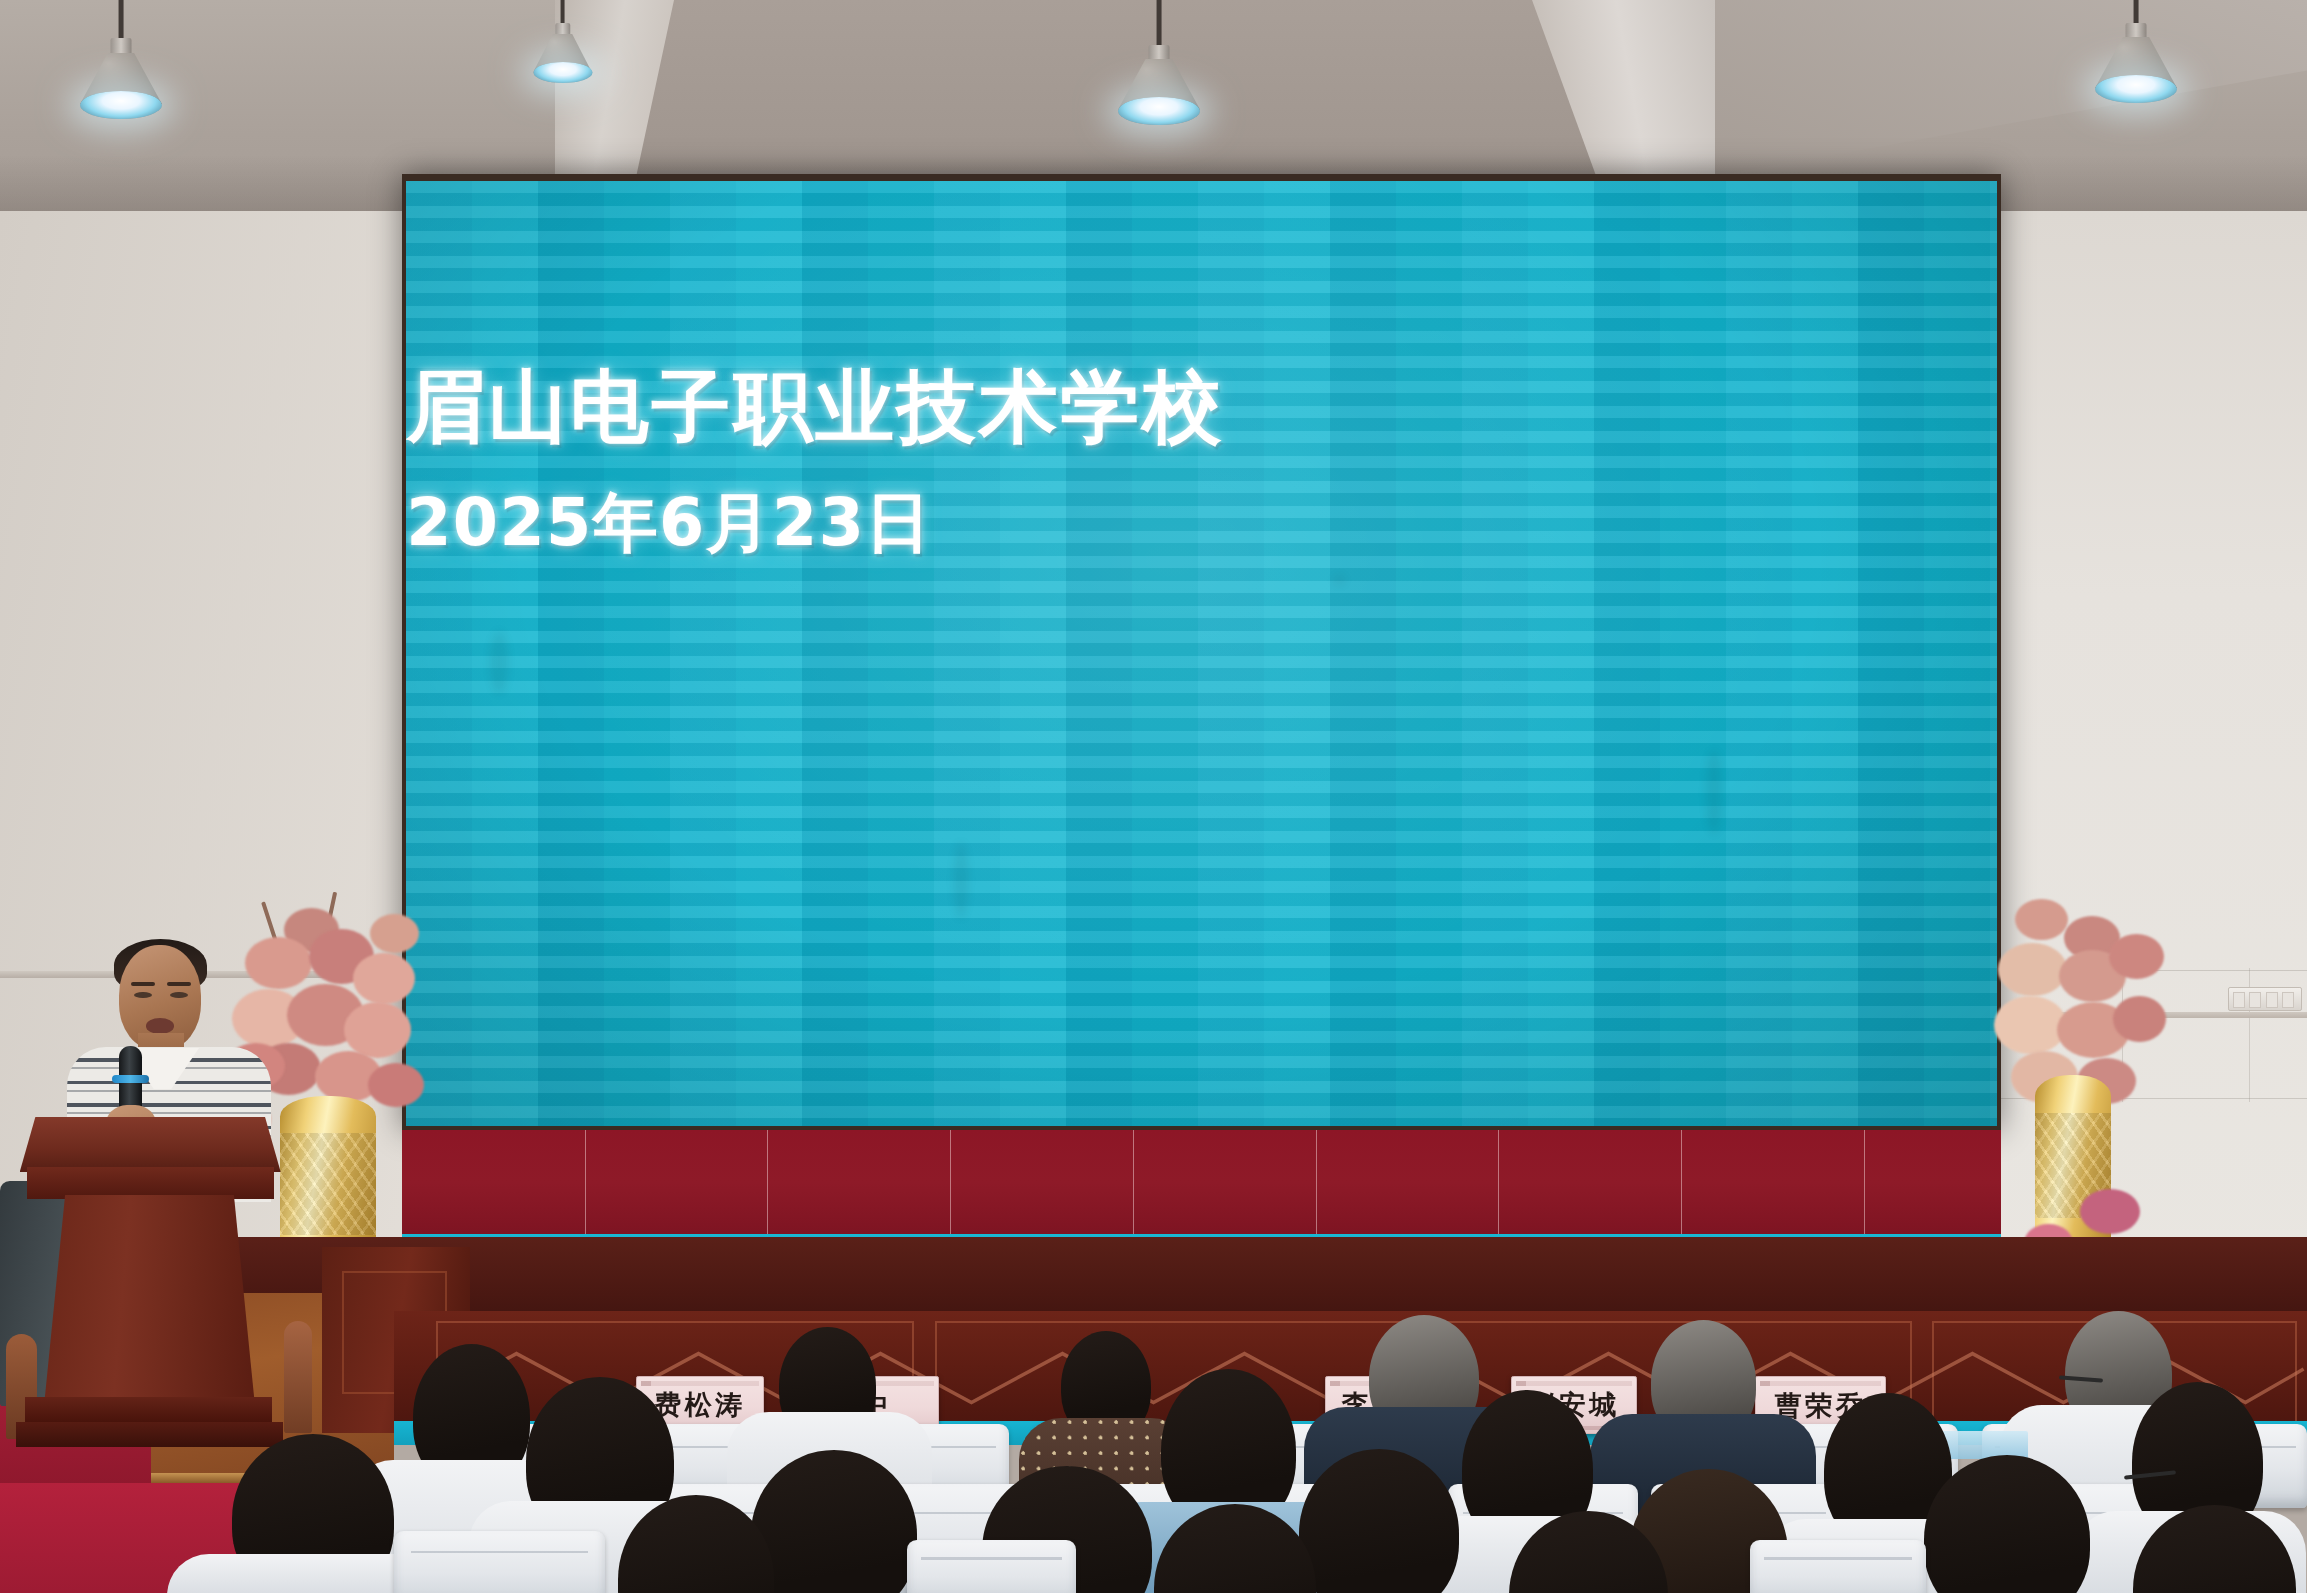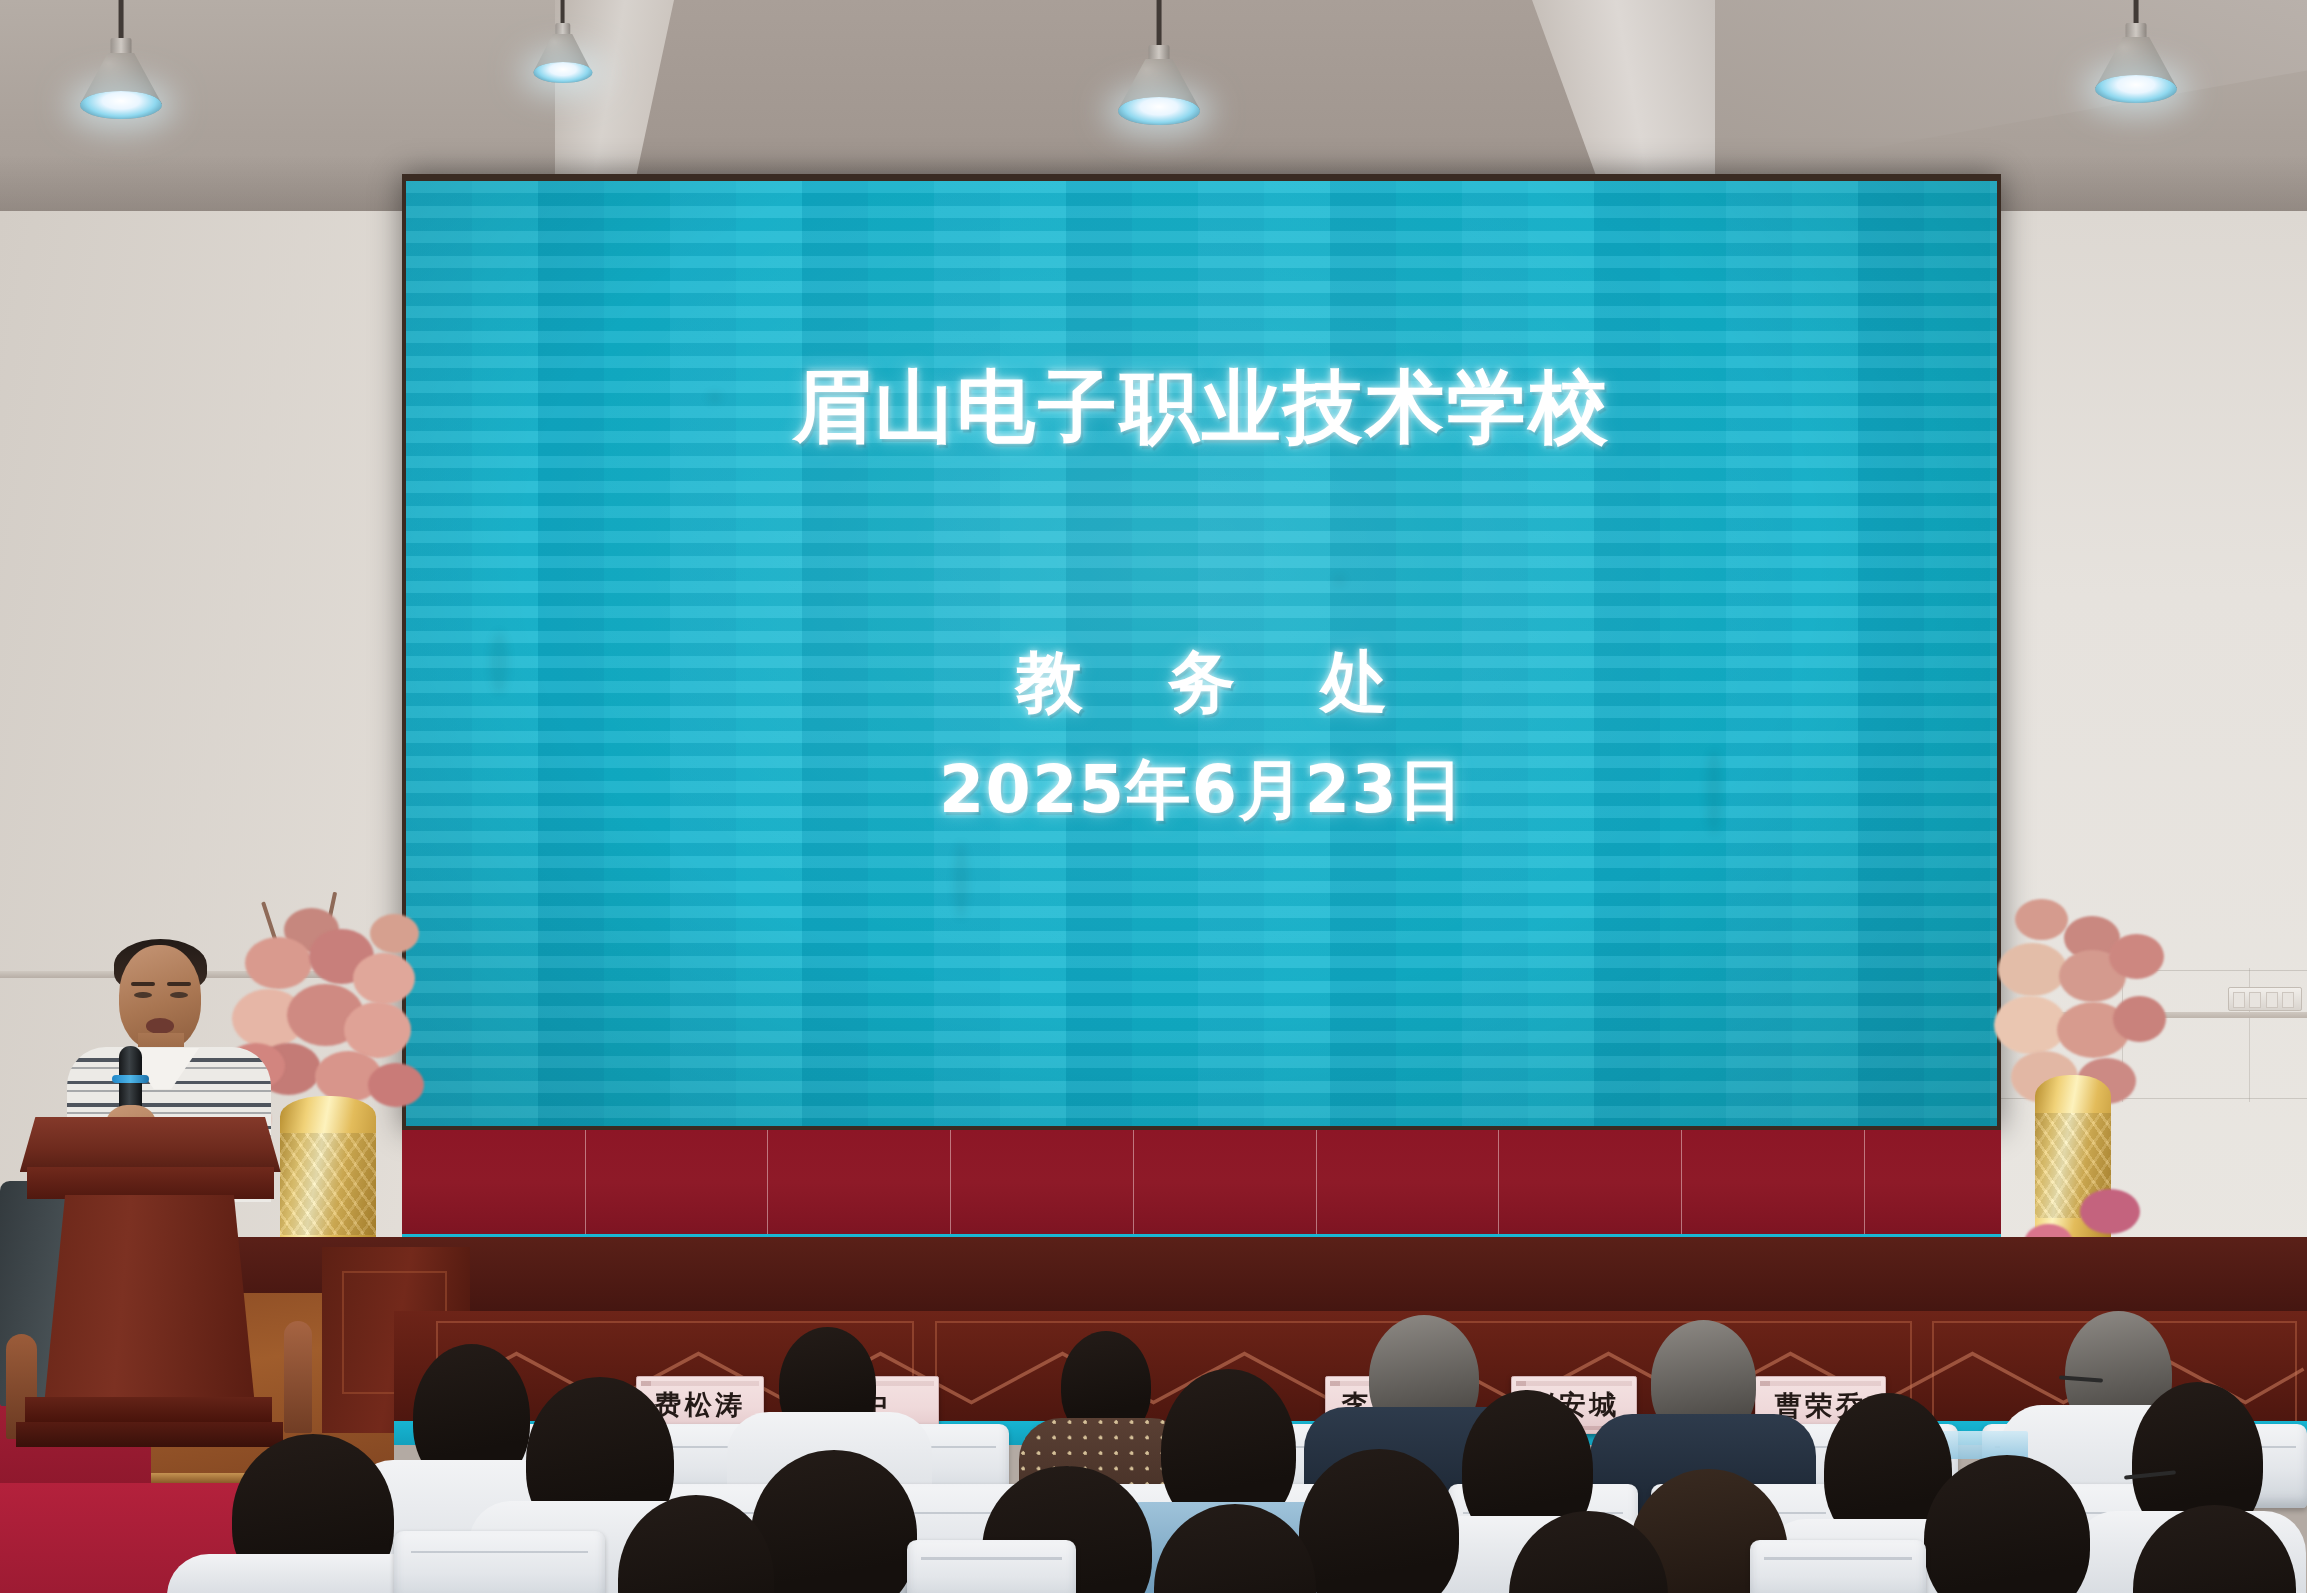--- a/index.html
+++ b/index.html
@@ -142,21 +142,21 @@
     background:radial-gradient(ellipse at 48% 40%, rgba(255,255,255,.10) 0%, rgba(0,0,0,0) 55%, rgba(0,0,0,.16) 100%);
   }
   .screen .smudge {
     position:absolute; border-radius:50%;
     background:rgba(0,0,0,.06); filter:blur(4.2px);
   }
 
   
   .screen-text {
     position:absolute; left:0; top:0; width:100%; height:100%;
-    display:flex; flex-direction:column; align-items:center;
+    display:flex; flex-direction:column; 
     color:#fff;
     text-shadow:0 0 7px rgba(255,255,255,.75), 0 0 18px rgba(190,245,255,.55), 2.1px 2.8px 1.4px rgba(10,90,110,.35);
     font-family:"DejaVu Sans","Liberation Sans",sans-serif;
     font-weight:bold;
   }
   .s-line1 { margin-top:174px; font-size:79px; letter-spacing:2.8px; }
   .s-line2 { margin-top:19.7px;  font-size:93px; letter-spacing:2.8px; }
   .s-line3 { margin-top:176px; font-size:67px;  letter-spacing:31px; text-indent:31px; }
   .s-line4 { margin-top:18px;  font-size:65px;  letter-spacing:1.4px; }
 
@@ -466,21 +466,20 @@
       <div class="cols2"></div>
       <div class="smudge" style="left:84px; top:450px; width:18px; height:63px;"></div>
       <div class="smudge" style="left:302px; top:211px; width:12.6px; height:11.2px;"></div>
       <div class="smudge" style="left:928px; top:394px; width:11.2px; height:9.8px;"></div>
       <div class="smudge" style="left:1300px; top:569px; width:15.5px; height:84px;"></div>
       <div class="smudge" style="left:548px; top:661px; width:14px; height:77px;"></div>
       <div class="vignette"></div>
 
       <div class="screen-text">
         <div class="s-line1">眉山电子职业技术学校</div>
-        <div class="s-line3">教 务 处</div>
         <div class="s-line4">2025年6月23日</div>
       </div>
     </div>
   </div>
 
   <div class="screen-red">
     <div class="seam" style="left:183px;"></div>
     <div class="seam" style="left:365px;"></div>
     <div class="seam" style="left:548px;"></div>
     <div class="seam" style="left:731px;"></div>

